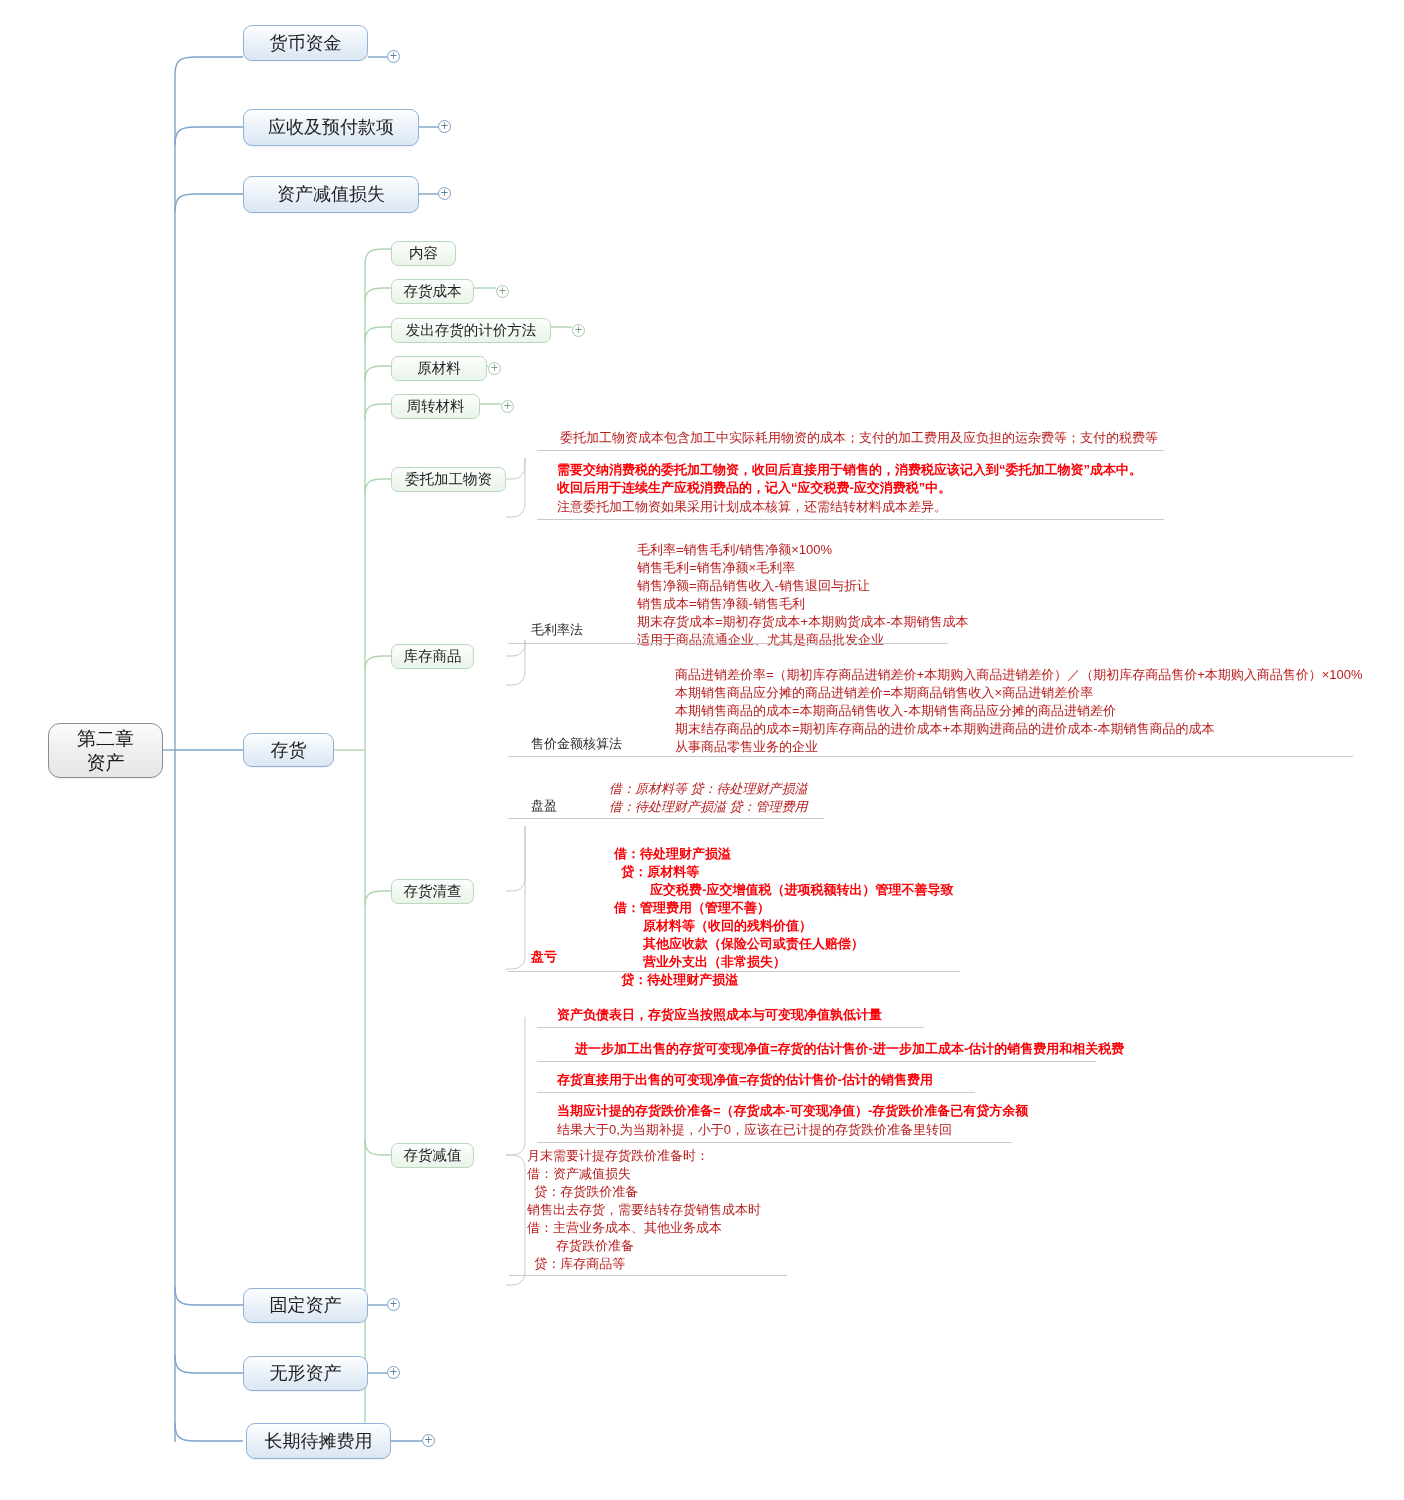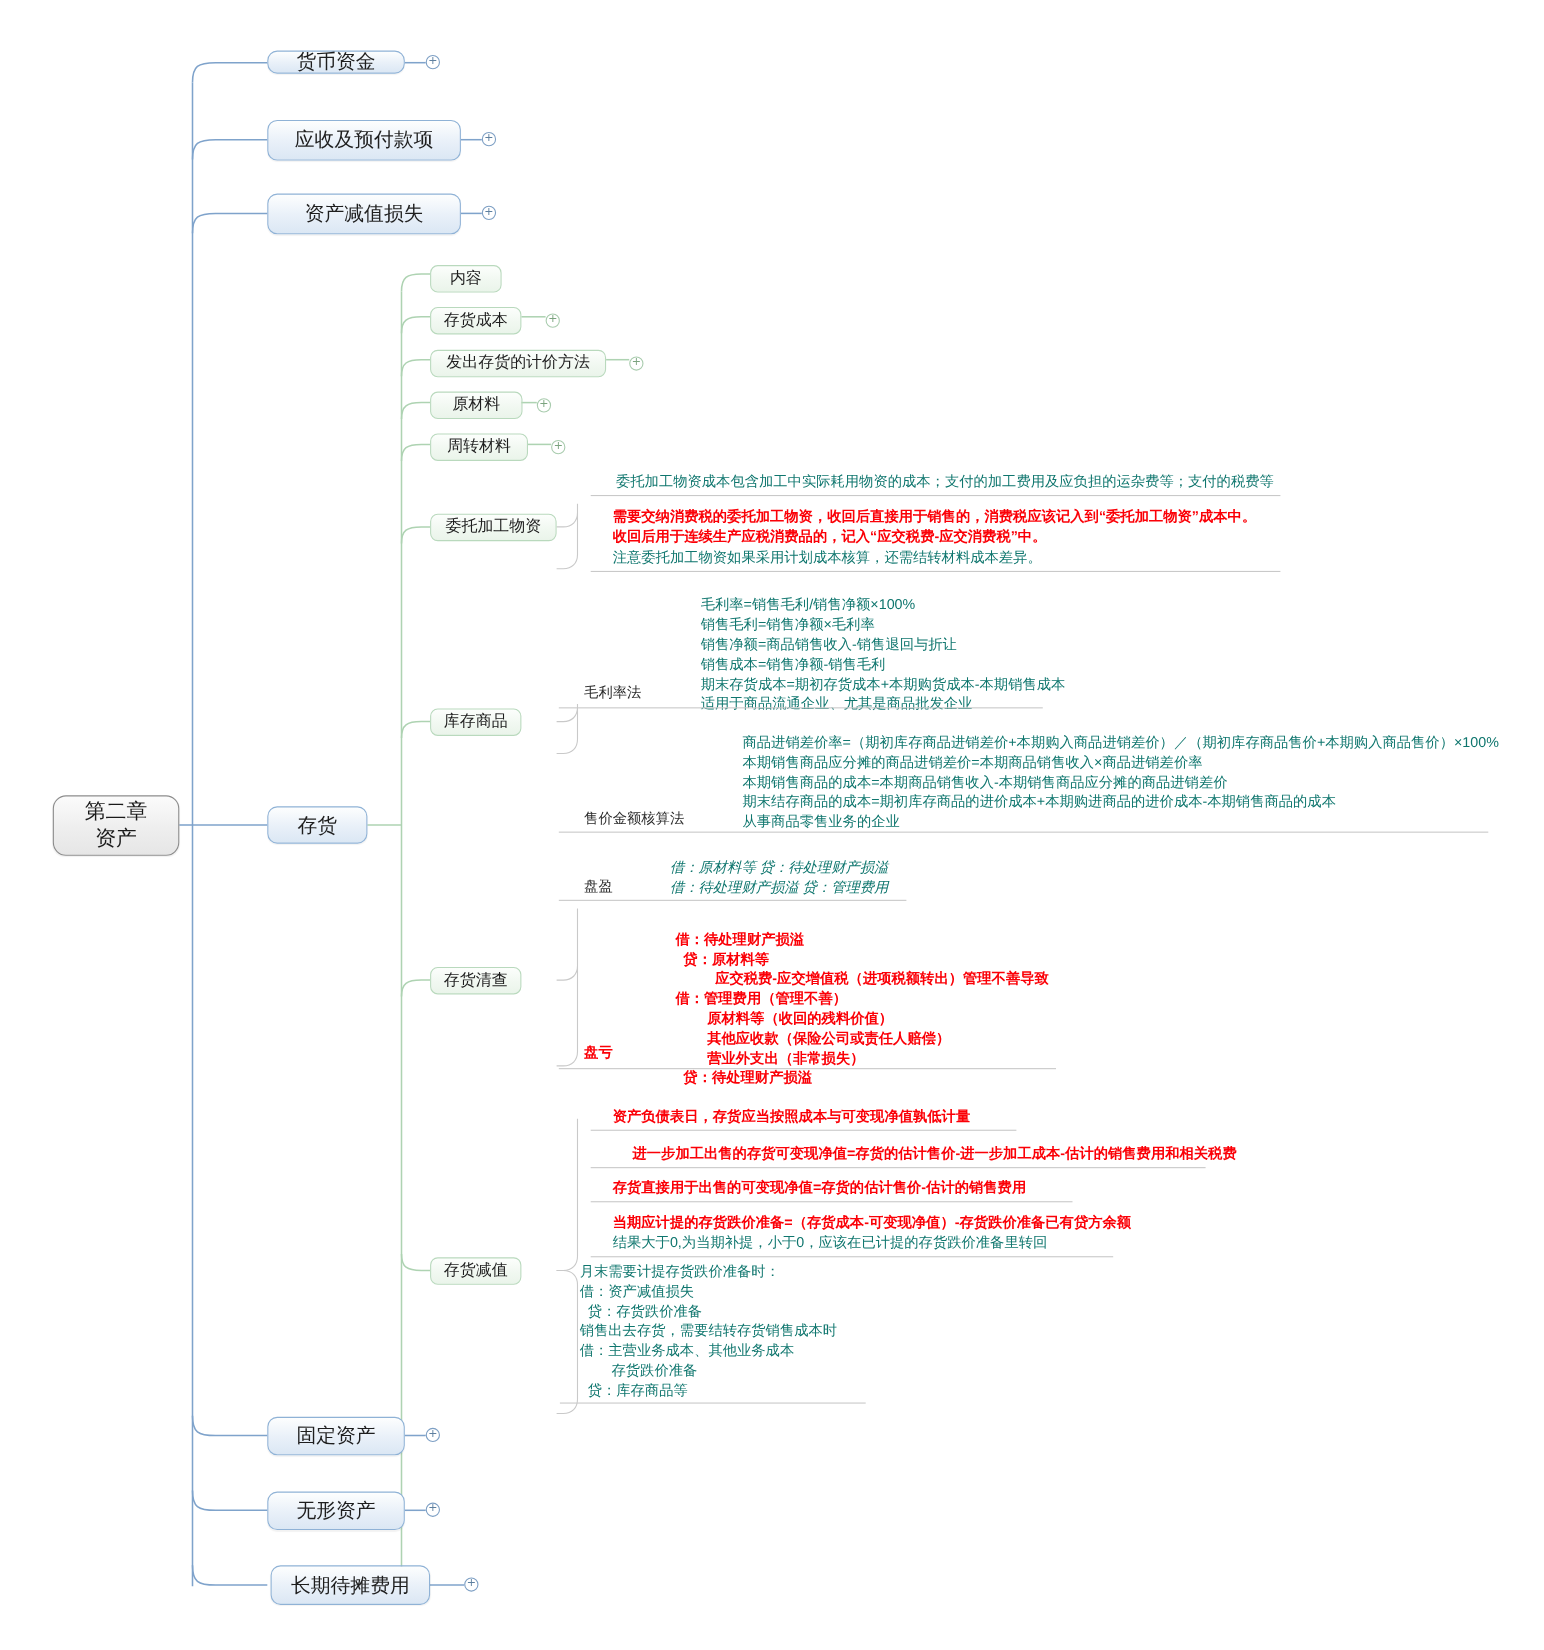--- a/index.html
+++ b/index.html
@@ -77,21 +77,21 @@
   .plus.blue{border:1px solid #7d9fc4;color:#5d7f9f;}
   .plus.green{border:1px solid #a9ccae;color:#7ba37f;}
   .plus i{font-style:normal;position:relative;top:-1px;}
 
   
   .tblock{
     position:absolute;
     font-size:13px;
     line-height:18px;
     white-space:pre;
-    color:#0f766e;
+    color:#b91c1c;
   }
   .tblock.red{
     color:#fb0007;
     font-weight:bold;
   }
 
   .label{
     position:absolute;
     font-size:13px;
     line-height:18px;
@@ -167,21 +167,21 @@
       <path d="M506,1155 L512,1155 C520,1155 525,1150 525,1142 L525,1017"></path>
       <path d="M506,1155 L512,1155 C520,1155 525,1160 525,1168 L525,1272 C525,1280 520,1285 512,1285 L506,1285"></path>
     </g>
   </svg>
 
   <div class="node root" style="left:48px;top:723px;width:115px;height:55px;">
     <span>第二章</span>
     <span>资产</span>
   </div>
 
-  <div class="node blue" style="left:243px;top:46px;width:125px;height:21px;">货币资金</div>
+  <div class="node blue" style="left:243px;top:25px;width:125px;height:36px;">货币资金</div>
   <div class="plus blue" style="left:387px;top:50px;">
       <i>+</i>
     </div>
 
   <div class="node blue" style="left:243px;top:109px;width:176px;height:37px;">应收及预付款项</div>
   <div class="plus blue" style="left:438px;top:120px;">
       <i>+</i>
     </div>
 
   <div class="node blue" style="left:243px;top:176px;width:176px;height:37px;">资产减值损失</div>
@@ -211,21 +211,21 @@
   <div class="node green" style="left:391px;top:279px;width:83px;height:25px;">存货成本</div>
   <div class="plus green" style="left:496px;top:285px;">
       <i>+</i>
     </div>
 
   <div class="node green" style="left:391px;top:318px;width:160px;height:25px;">发出存货的计价方法</div>
   <div class="plus green" style="left:572px;top:324px;">
       <i>+</i>
     </div>
 
-  <div class="node green" style="left:391px;top:356px;width:84px;height:25px;">原材料</div>
+  <div class="node green" style="left:391px;top:356px;width:96px;height:25px;">原材料</div>
   <div class="plus green" style="left:488px;top:362px;">
       <i>+</i>
     </div>
 
   <div class="node green" style="left:391px;top:394px;width:89px;height:25px;">周转材料</div>
   <div class="plus green" style="left:501px;top:400px;">
       <i>+</i>
     </div>
 
   <div class="node green" style="left:391px;top:467px;width:115px;height:25px;">委托加工物资</div>

